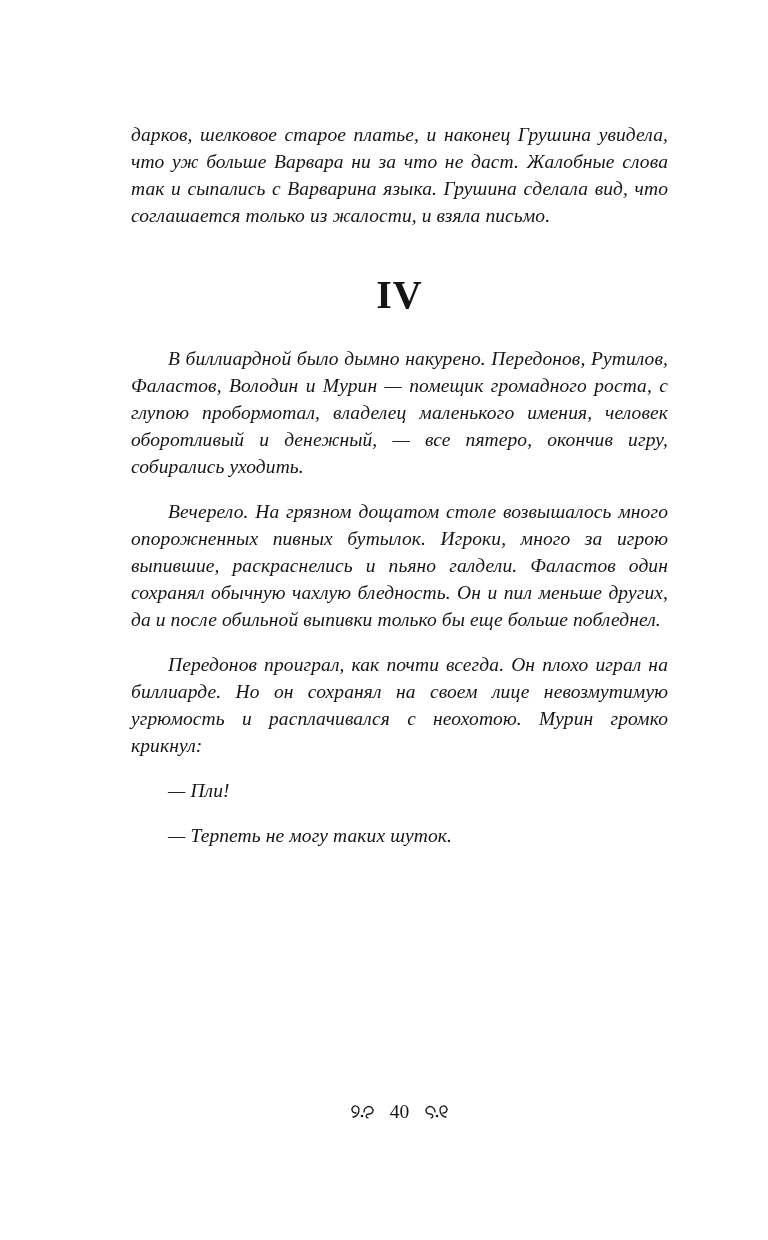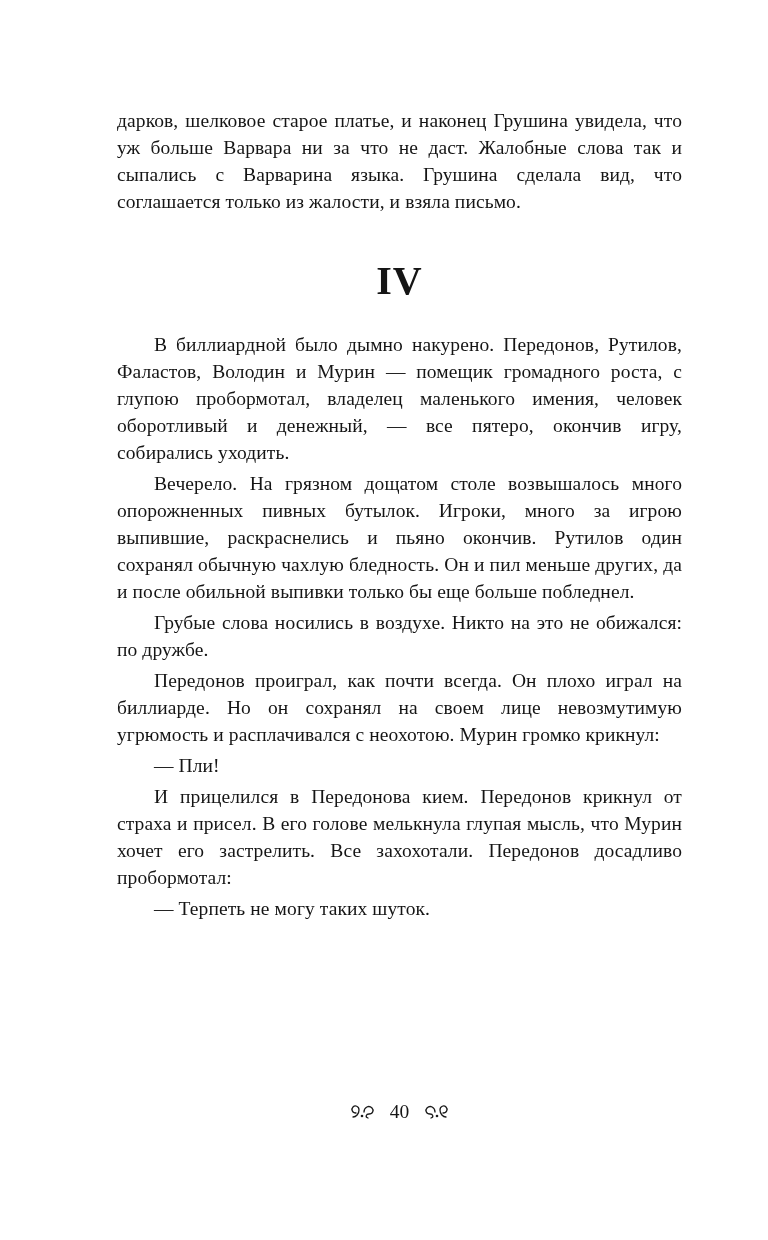--- a/index.html
+++ b/index.html
@@ -20,22 +20,23 @@
     position: absolute;
     left: 113px;
     top: 103px;
     width: 573px;
     font-size: 19.5px;
     line-height: 27px;
     text-align: justify;
     letter-spacing: 0.1px;
   }
   .text-block p {
-    margin: 4px;
+    margin: 18px;
     text-indent: 37px;
+    font-style: italic;
   }
   .text-block p.no-indent {
     text-indent: 0;
   }
   .chapter-heading {
     margin: 48px 0 32px 0;
     text-align: center;
     text-indent: 0;
     font-size: 40px;
     line-height: 36px;
@@ -74,25 +75,23 @@
 
 <div class="book-page">
 
   <div class="text-block">
 
     <p class="no-indent">дарков, шелковое старое платье, и наконец Грушина увидела, что уж больше Варвара ни за что не даст. Жалобные слова так и сыпались с Варварина языка. Грушина сделала вид, что соглашается только из жалости, и взяла письмо.</p>
 
     <h2 class="chapter-heading">IV</h2>
 
     <p>В биллиардной было дымно накурено. Передонов, Рутилов, Фаластов, Володин и Мурин — помещик громадного роста, с глупою пробормотал, владелец маленького имения, человек оборотливый и денежный, — все пятеро, окончив игру, собирались уходить.</p>
-    <p>Вечерело. На грязном дощатом столе возвышалось много опорожненных пивных бутылок. Игроки, много за игрою выпившие, раскраснелись и пьяно окончив. Рутилов один сохранял обычную чахлую бледность. Он и пил меньше других, да и после обильной выпивки только бы еще больше побледнел.</p>
-    <p>Грубые слова носились в воздухе. Никто на это не обижался: по дружбе.</p>
+    <p>Вечерело. На грязном дощатом столе возвышалось много опорожненных пивных бутылок. Игроки, много за игрою выпившие, раскраснелись и пьяно галдели. Фаластов один сохранял обычную чахлую бледность. Он и пил меньше других, да и после обильной выпивки только бы еще больше побледнел.</p>
     <p>Передонов проиграл, как почти всегда. Он плохо играл на биллиарде. Но он сохранял на своем лице невозмутимую угрюмость и расплачивался с неохотою. Мурин громко крикнул:</p>
     <p>— Пли!</p>
-    <p>И прицелился в Передонова кием. Передонов крикнул от страха и присел. В его голове мелькнула глупая мысль, что Мурин хочет его застрелить. Все захохотали. Передонов досадливо пробормотал:</p>
     <p>— Терпеть не могу таких шуток.</p>
 
   </div>
 
   <div class="page-footer">
 
     <span class="fleuron">
       <svg width="26" height="16" viewBox="0 0 26 16" aria-hidden="true">
         <path d="M6 9 C2 9 1 5 3 3 C5 1 9 2 9 6 C9 10 6 13 3 13" fill="none" stroke-width="1.3" stroke-linecap="round"></path>
         <path d="M14 8 C14 3 19 1 22 4 C24 6 23 10 19 10 C16 10 15 13 18 14" fill="none" stroke-width="1.3" stroke-linecap="round"></path>

